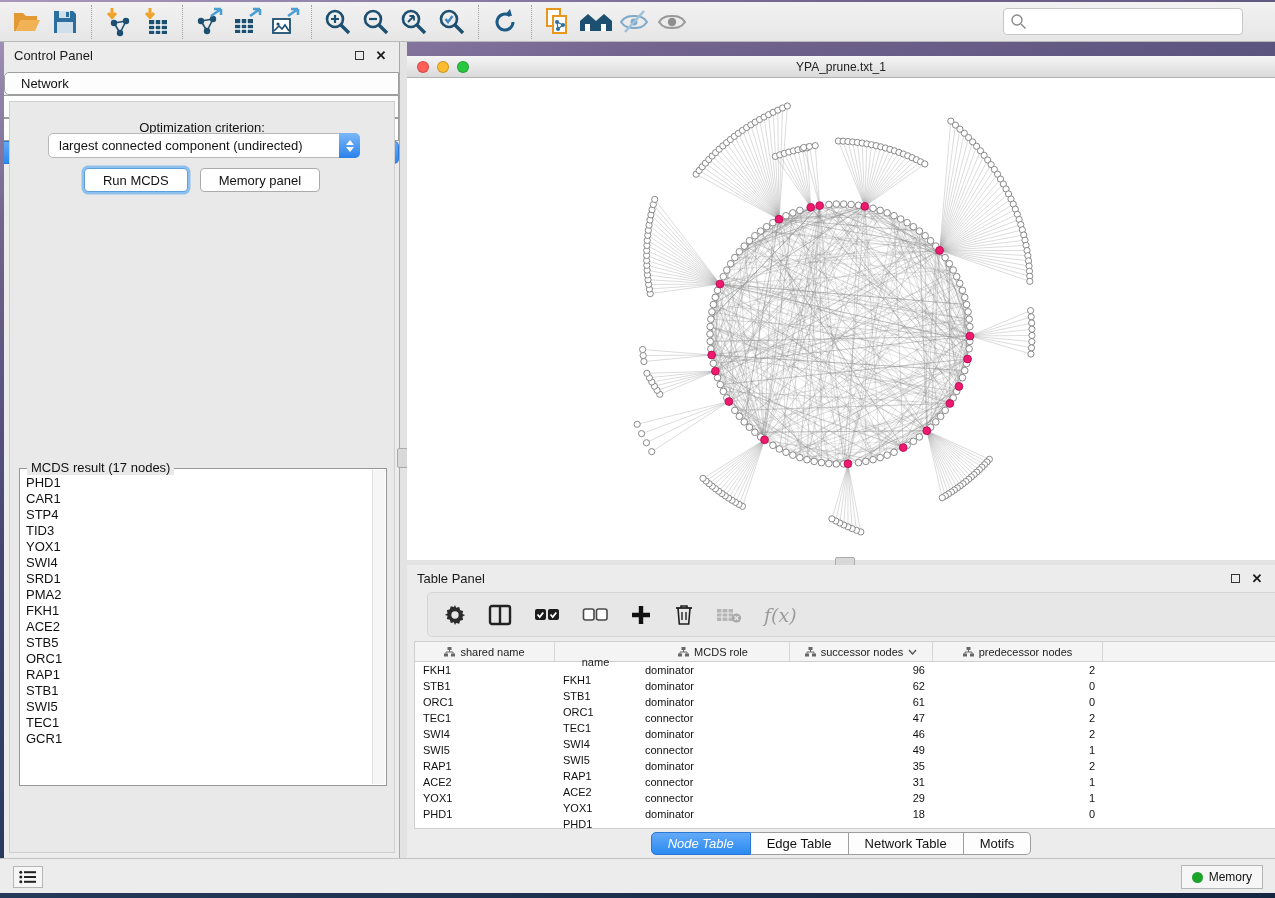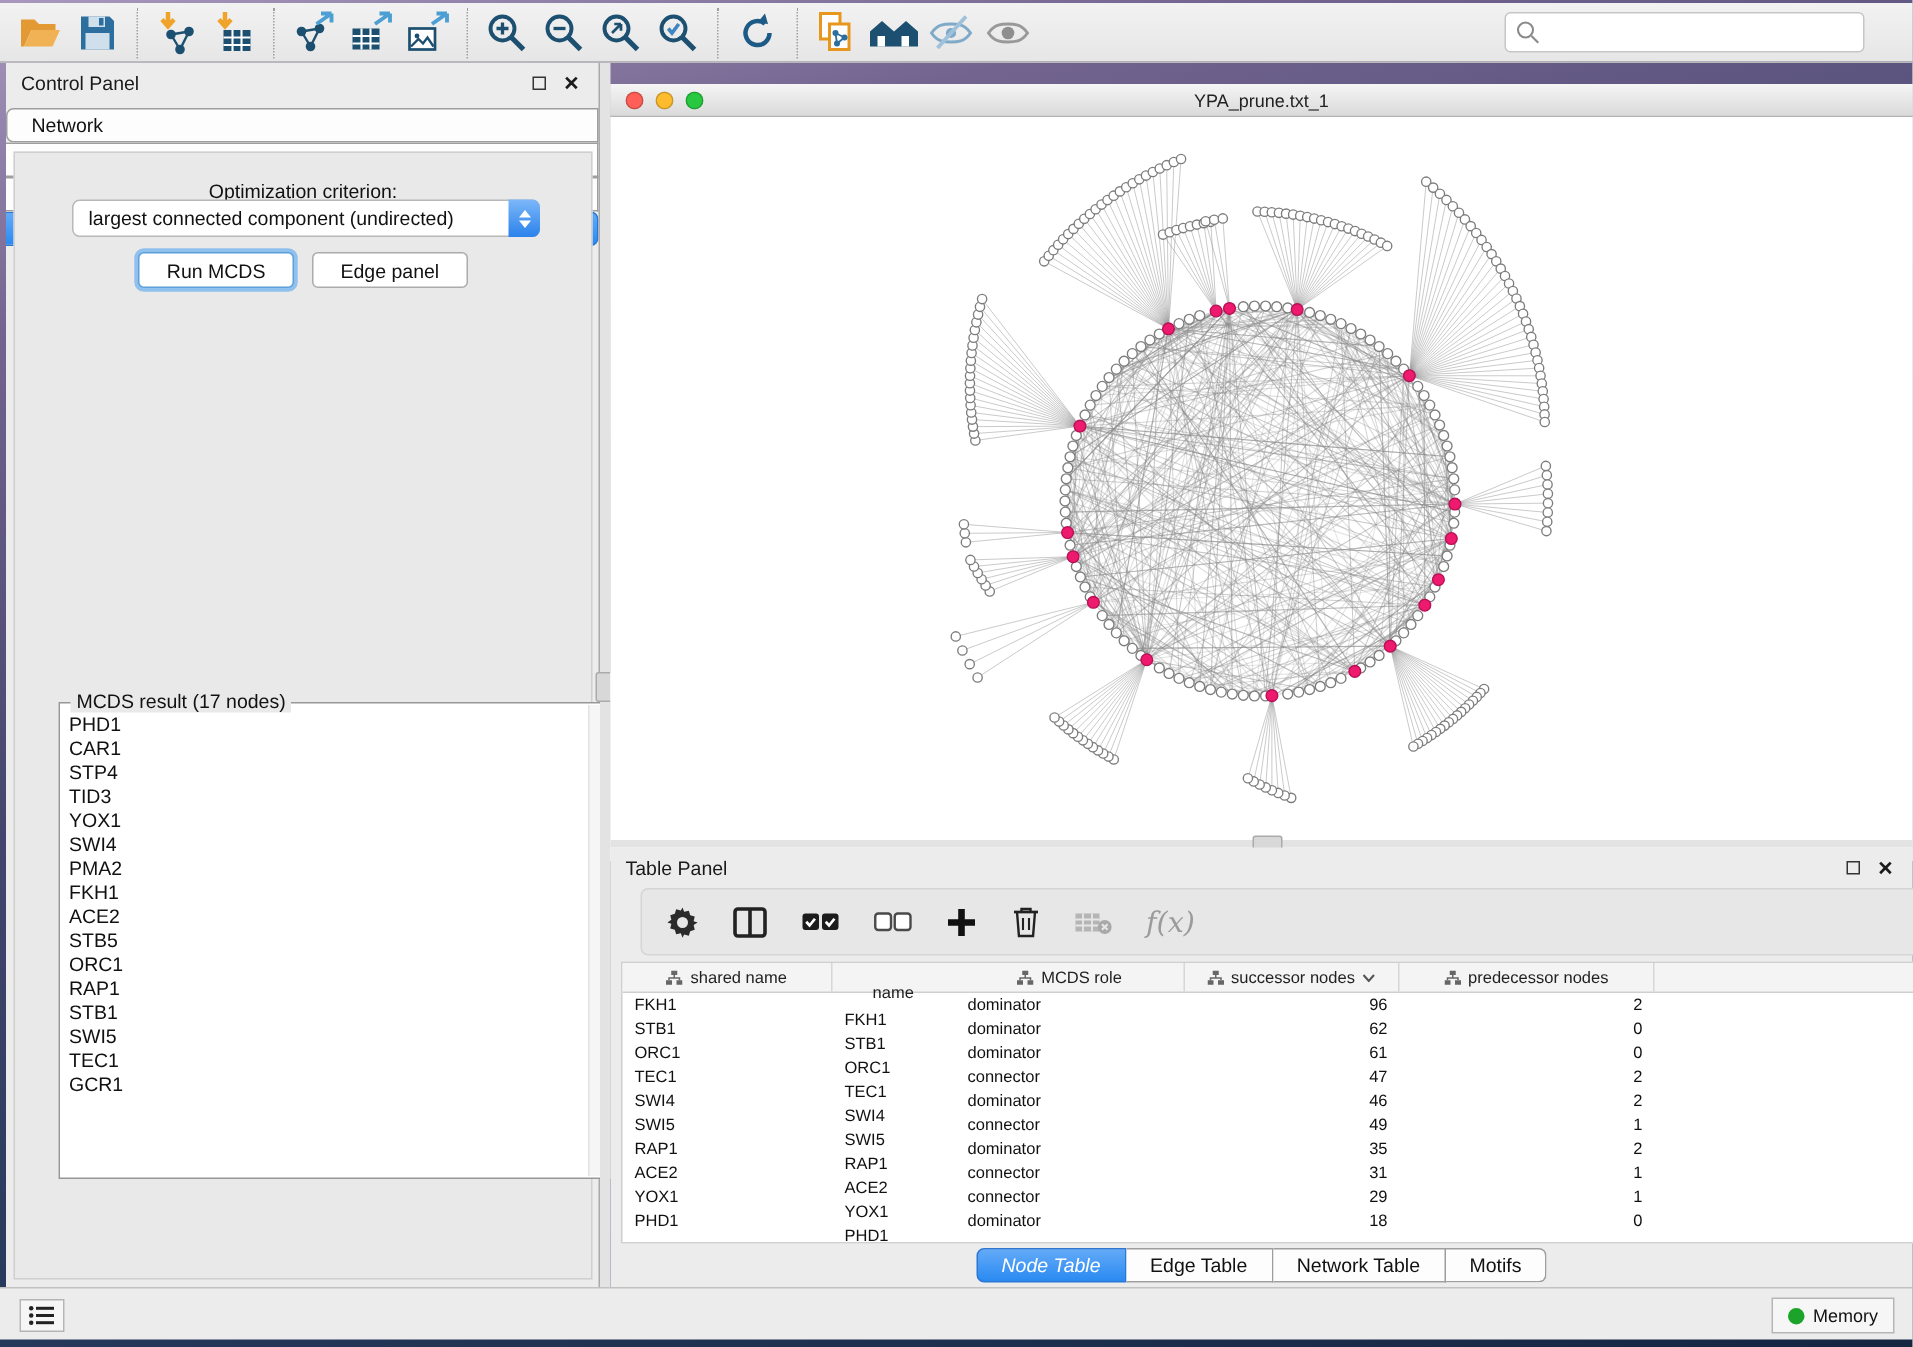--- a/index.html
+++ b/index.html
@@ -50,21 +50,21 @@
   .arr-up { width:0; height:0; border-left:4px solid transparent; border-right:4px solid transparent;
     border-bottom:5px solid #fff; }
   .arr-dn { width:0; height:0; border-left:4px solid transparent; border-right:4px solid transparent;
     border-top:5px solid #fff; }
   .btn-row { position:absolute; top:66px; left:0; width:100%; display:flex; justify-content:center; gap:12px; }
   .push-btn { height:24px; padding:0 18px; background:#fff; border:1px solid #ababab;
     border-radius:4px; font-size:13px; cursor:pointer; color:#111; }
   .push-btn.focused { box-shadow:0 0 0 2.5px #8fc0ee; border-color:#5d9fd8; }
 
   .mcds-fieldset { position:absolute; left:9px; top:366px; width:368px; height:318px;
-    border:1px solid #979797; background:#fff;margin-left:20px; }
+    border:1px solid #979797; background:#fff; }
   .mcds-legend { position:absolute; top:-9px; left:7px; background:#e9e9e9; padding:0 4px;
     font-size:13px; color:#111; }
   .mcds-list { position:absolute; inset:1px 14px 1px 1px; overflow:hidden; padding:5px 0 0 5px; }
   .mcds-item { font-size:13px; line-height:16px; color:#111; }
   .mcds-scroll { position:absolute; top:1px; right:1px; bottom:1px; width:13px;
     background:#f6f6f6; border-left:1px solid #e2e2e2; }
 
   
   .v-splitter { position:absolute; left:400px; top:42px; width:7px; height:816px; background:#e3e3e3; }
   .v-splitter .handle { position:absolute; top:406px; left:-3px; width:12px; height:20px;
@@ -281,31 +281,32 @@
       <div class="opt-label">Optimization criterion:</div>
       <div class="dropdown">
         <span class="dropdown-text">largest connected component (undirected)</span>
         <span class="dropdown-stepper">
           <span class="arr-up"></span>
             <span class="arr-dn"></span>
         </span>
       </div>
       <div class="btn-row">
         <button class="push-btn focused">Run MCDS</button>
-        <button class="push-btn">Edge panel</button>
+        <button class="push-btn">Memory panel</button>
       </div>
       <div class="mcds-fieldset">
         <div class="mcds-legend">MCDS result (17 nodes)</div>
         <div class="mcds-list">
             <div class="mcds-item">PHD1</div>
             <div class="mcds-item">CAR1</div>
             <div class="mcds-item">STP4</div>
             <div class="mcds-item">TID3</div>
             <div class="mcds-item">YOX1</div>
             <div class="mcds-item">SWI4</div>
+            <div class="mcds-item">SRD1</div>
             <div class="mcds-item">PMA2</div>
             <div class="mcds-item">FKH1</div>
             <div class="mcds-item">ACE2</div>
             <div class="mcds-item">STB5</div>
             <div class="mcds-item">ORC1</div>
             <div class="mcds-item">RAP1</div>
             <div class="mcds-item">STB1</div>
             <div class="mcds-item">SWI5</div>
             <div class="mcds-item">TEC1</div>
             <div class="mcds-item">GCR1</div>

